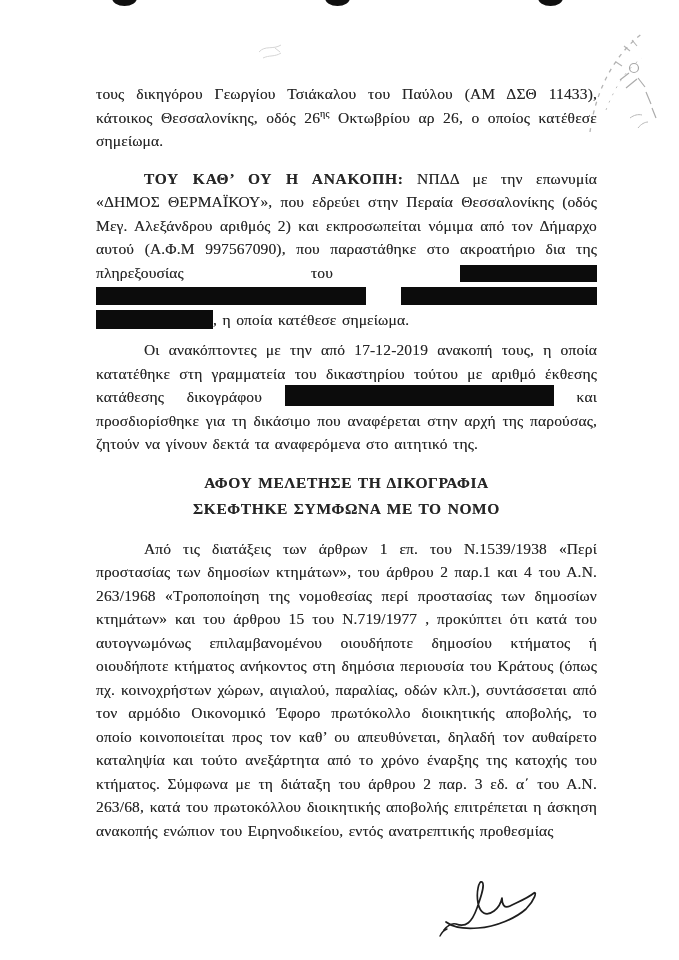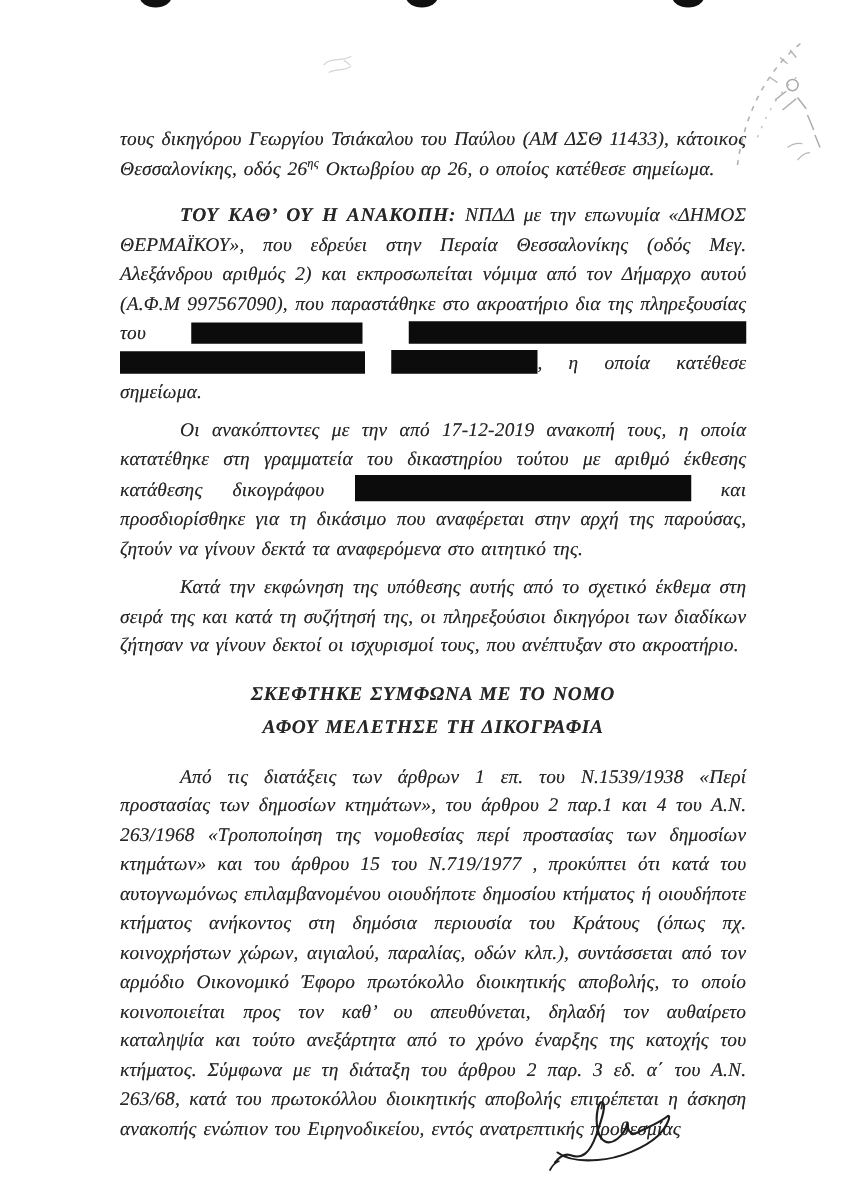--- a/index.html
+++ b/index.html
@@ -21,28 +21,27 @@
     width: 25px; height: 16px;
     background: #101010;
     border-radius: 50%;
   }
   .blob.b1 { left: 112px; }
   .blob.b2 { left: 325px; }
   .blob.b3 { left: 538px; }
   
   .doc-body {
     position: absolute;
-    left: 96px; top: 100px; width: 501px;
+    left: 96px; top: 82px; width: 501px;
     text-align: justify;
     font-size: 15.5px;
     line-height: 23.5px;
     letter-spacing: 0.15px;
     word-spacing: 1.4px;
     text-shadow: 0 0 0.5px rgba(45,45,45,0.55);
-    font-style: italic;
   }
   .para { margin: 0 0 7px 0; }
   .para.indent { text-indent: 48px; }
   .para.first { margin-bottom: 14px; }
   .bold { font-weight: bold; letter-spacing: 0.7px; margin-top: 14px; }
   sup { font-size: 10px; line-height: 0; vertical-align: super; }
   .redaction {
     display: inline-block;
     background: #0c0c0c;
     vertical-align: -4px;
@@ -79,24 +78,23 @@
   </svg>
 
   <svg class="svg-abs smudge" width="45" height="25" viewBox="0 0 45 25">
     <path d="M6,12 C12,5 20,10 28,5 M10,18 c6,-3 12,-1 18,-5 M22,8 l5,4" fill="none" stroke="#b3b3b3" stroke-width="1"></path>
   </svg>
 
   <main class="doc-body">
       <p class="para first"><span>τους δικηγόρου Γεωργίου Τσιάκαλου του Παύλου (ΑΜ ΔΣΘ 11433), κάτοικος Θεσσαλονίκης, οδός 26</span><sup>ης</sup><span> Οκτωβρίου αρ 26, ο οποίος κατέθεσε σημείωμα.</span></p>
       <p class="para indent"><span class="bold">ΤΟΥ ΚΑΘ’ ΟΥ Η ΑΝΑΚΟΠΗ:</span><span> ΝΠΔΔ με την επωνυμία «ΔΗΜΟΣ ΘΕΡΜΑΪΚΟΥ», που εδρεύει στην Περαία Θεσσαλονίκης (οδός Μεγ. Αλεξάνδρου αριθμός 2) και εκπροσωπείται νόμιμα από τον Δήμαρχο αυτού (Α.Φ.Μ 997567090), που παραστάθηκε στο ακροατήριο δια της πληρεξουσίας του </span><span class="redaction" style="width: 137px; height: 17px;"></span><span> </span><span class="redaction" style="width: 270px; height: 18px;"></span><span> </span><span class="redaction" style="width: 196px; height: 18px;"></span><span> </span><span class="redaction" style="width: 117px; height: 19px;"></span><span>, η οποία κατέθεσε σημείωμα.</span></p>
       <p class="para indent"><span>Οι ανακόπτοντες με την από 17-12-2019 ανακοπή τους, η οποία κατατέθηκε στη γραμματεία του δικαστηρίου τούτου με αριθμό έκθεσης κατάθεσης δικογράφου </span><span class="redaction" style="width: 269px; height: 21px;"></span><span> και προσδιορίσθηκε για τη δικάσιμο που αναφέρεται στην αρχή της παρούσας, ζητούν να γίνουν δεκτά τα αναφερόμενα στο αιτητικό της.</span></p>
-      <p class="para indent"><span>Κατά την εκφώνηση της υπόθεσης αυτής από το σχετικό έκθεμα στη σειρά της και κατά τη συζήτησή της, οι πληρεξούσιοι δικηγόροι των διαδίκων ζήτησαν να γίνουν δεκτοί οι ισχυρισμοί τους, που ανέπτυξαν στο ακροατήριο.</span></p>
       <div class="section-heading">
+        <div>ΑΦΟΥ ΜΕΛΕΤΗΣΕ ΤΗ ΔΙΚΟΓΡΑΦΙΑ</div>
         <div>ΣΚΕΦΤΗΚΕ ΣΥΜΦΩΝΑ ΜΕ ΤΟ ΝΟΜΟ</div>
-        <div>ΑΦΟΥ ΜΕΛΕΤΗΣΕ ΤΗ ΔΙΚΟΓΡΑΦΙΑ</div>
       </div>
       <p class="para indent"><span>Από τις διατάξεις των άρθρων 1 επ. του Ν.1539/1938 «Περί προστασίας των δημοσίων κτημάτων», του άρθρου 2 παρ.1 και 4 του Α.Ν. 263/1968 «Τροποποίηση της νομοθεσίας περί προστασίας των δημοσίων κτημάτων» και του άρθρου 15 του Ν.719/1977 , προκύπτει ότι κατά του αυτογνωμόνως επιλαμβανομένου οιουδήποτε δημοσίου κτήματος ή οιουδήποτε κτήματος ανήκοντος στη δημόσια περιουσία του Κράτους (όπως πχ. κοινοχρήστων χώρων, αιγιαλού, παραλίας, οδών κλπ.), συντάσσεται από τον αρμόδιο Οικονομικό Έφορο πρωτόκολλο διοικητικής αποβολής, το οποίο κοινοποιείται προς τον καθ’ ου απευθύνεται, δηλαδή τον αυθαίρετο καταληψία και τούτο ανεξάρτητα από το χρόνο έναρξης της κατοχής του κτήματος. Σύμφωνα με τη διάταξη του άρθρου 2 παρ. 3 εδ. α΄ του Α.Ν. 263/68, κατά του πρωτοκόλλου διοικητικής αποβολής επιτρέπεται η άσκηση ανακοπής ενώπιον του Ειρηνοδικείου, εντός ανατρεπτικής προθεσμίας</span></p>
     </main>
 
   <svg class="svg-abs signature" width="112" height="72" viewBox="0 0 112 72">
     <path d="M8,60 C12,55 16,53 20,54 C30,58 36,52 41,38 C46,24 49,14 46,12 C43,10 40,22 42,33 C44,43 50,47 58,41 C62,38 65,33 66,28 C66,34 68,39 74,36 C82,32 92,28 98,23 C101,21 99,30 90,39 C80,48 60,57 42,58 C30,59 18,58 10,52" fill="none" stroke="#1e1e1e" stroke-width="1.7" stroke-linecap="round" stroke-linejoin="round"></path>
     <path d="M4,66 c2,-4 4,-6 7,-7" fill="none" stroke="#1e1e1e" stroke-width="1.4" stroke-linecap="round"></path>
   </svg>
 
 </div>

